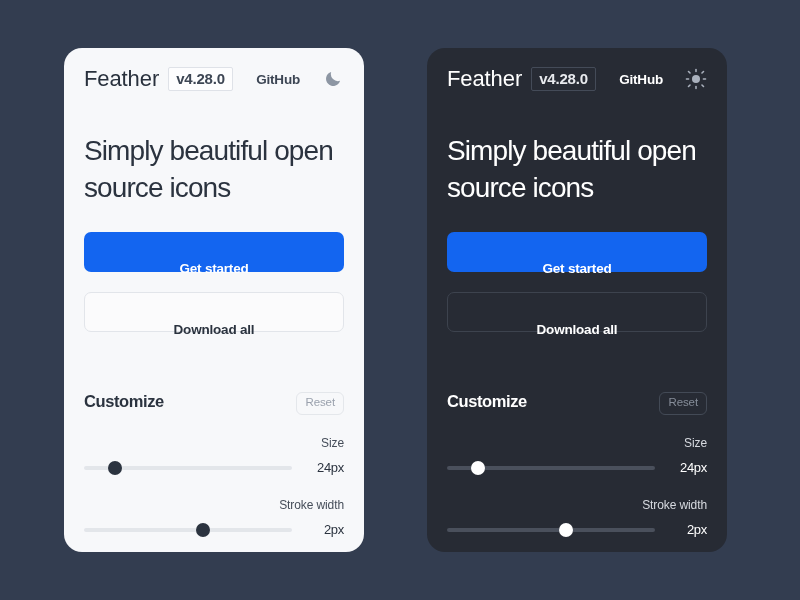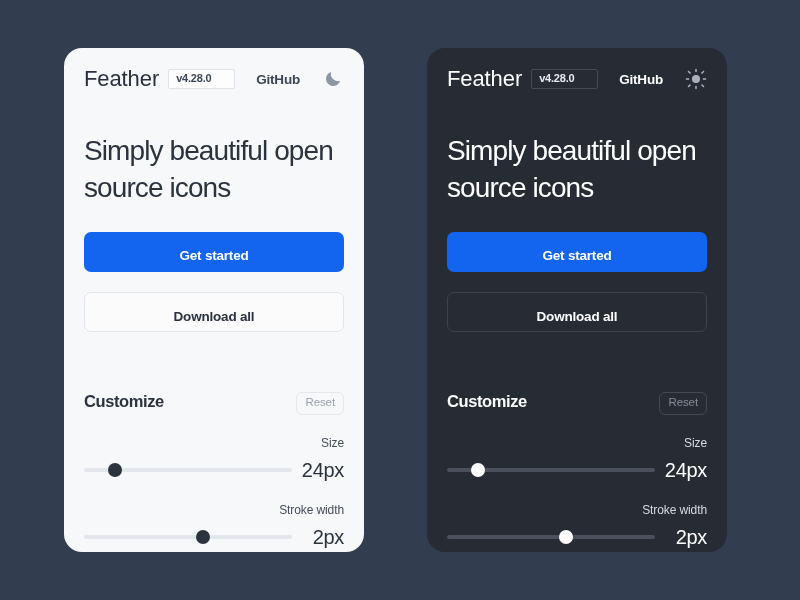--- a/index.html
+++ b/index.html
@@ -54,23 +54,23 @@
   }
   .brand {
     font-size: 22px;
     letter-spacing: -0.1px;
   }
   .panel-light .brand { color: #29313d; }
   .panel-dark  .brand { color: #ffffff; }
 
   .version-badge {
     margin-left: 9px;
-    font-size: 11px;
+    font-size: 15px;
     font-weight: bold;
-    padding: 3px 23px 4px 7px;
+    padding: 3px 7px 4px 7px;
     border-radius: 2px;
     line-height: 1;
     letter-spacing: -0.2px;
   }
   .panel-light .version-badge {
     color: #3d4654;
     border: 1px solid #dfe2e8;
     background: #fdfdfe;
   }
   .panel-dark .version-badge {
@@ -121,21 +121,21 @@
     height: 40px;
     line-height: 40px;
     text-align: center;
     border-radius: 7px;
     font-size: 13.5px;
     font-weight: bold;
     letter-spacing: -0.2px;
     cursor: pointer;
     border: none;
     font-family: inherit;
-    padding: 4px;
+    padding: 17px;
   }
   .btn-primary {
     background: #1365f0;
     color: #ffffff;
     margin-top: 26px;
   }
   .btn-secondary {
     margin-top: 20px;
     background: transparent;
   }
@@ -225,21 +225,21 @@
     margin-top: -7px;
     margin-left: -7px;
     border-radius: 50%;
   }
   .panel-light .slider-thumb { background: #2b333f; }
   .panel-dark  .slider-thumb { background: #ffffff; }
 
   .control-value {
     width: 52px;
     text-align: right;
-    font-size: 20px;
+    font-size: 13px;
     letter-spacing: -0.3px;
     flex: 0 0 auto;
   }
   .panel-light .control-value { color: #2b333f; }
   .panel-dark  .control-value { color: #ffffff; }
 </style>
 </head>
 <body>
 
 <div class="stage">

